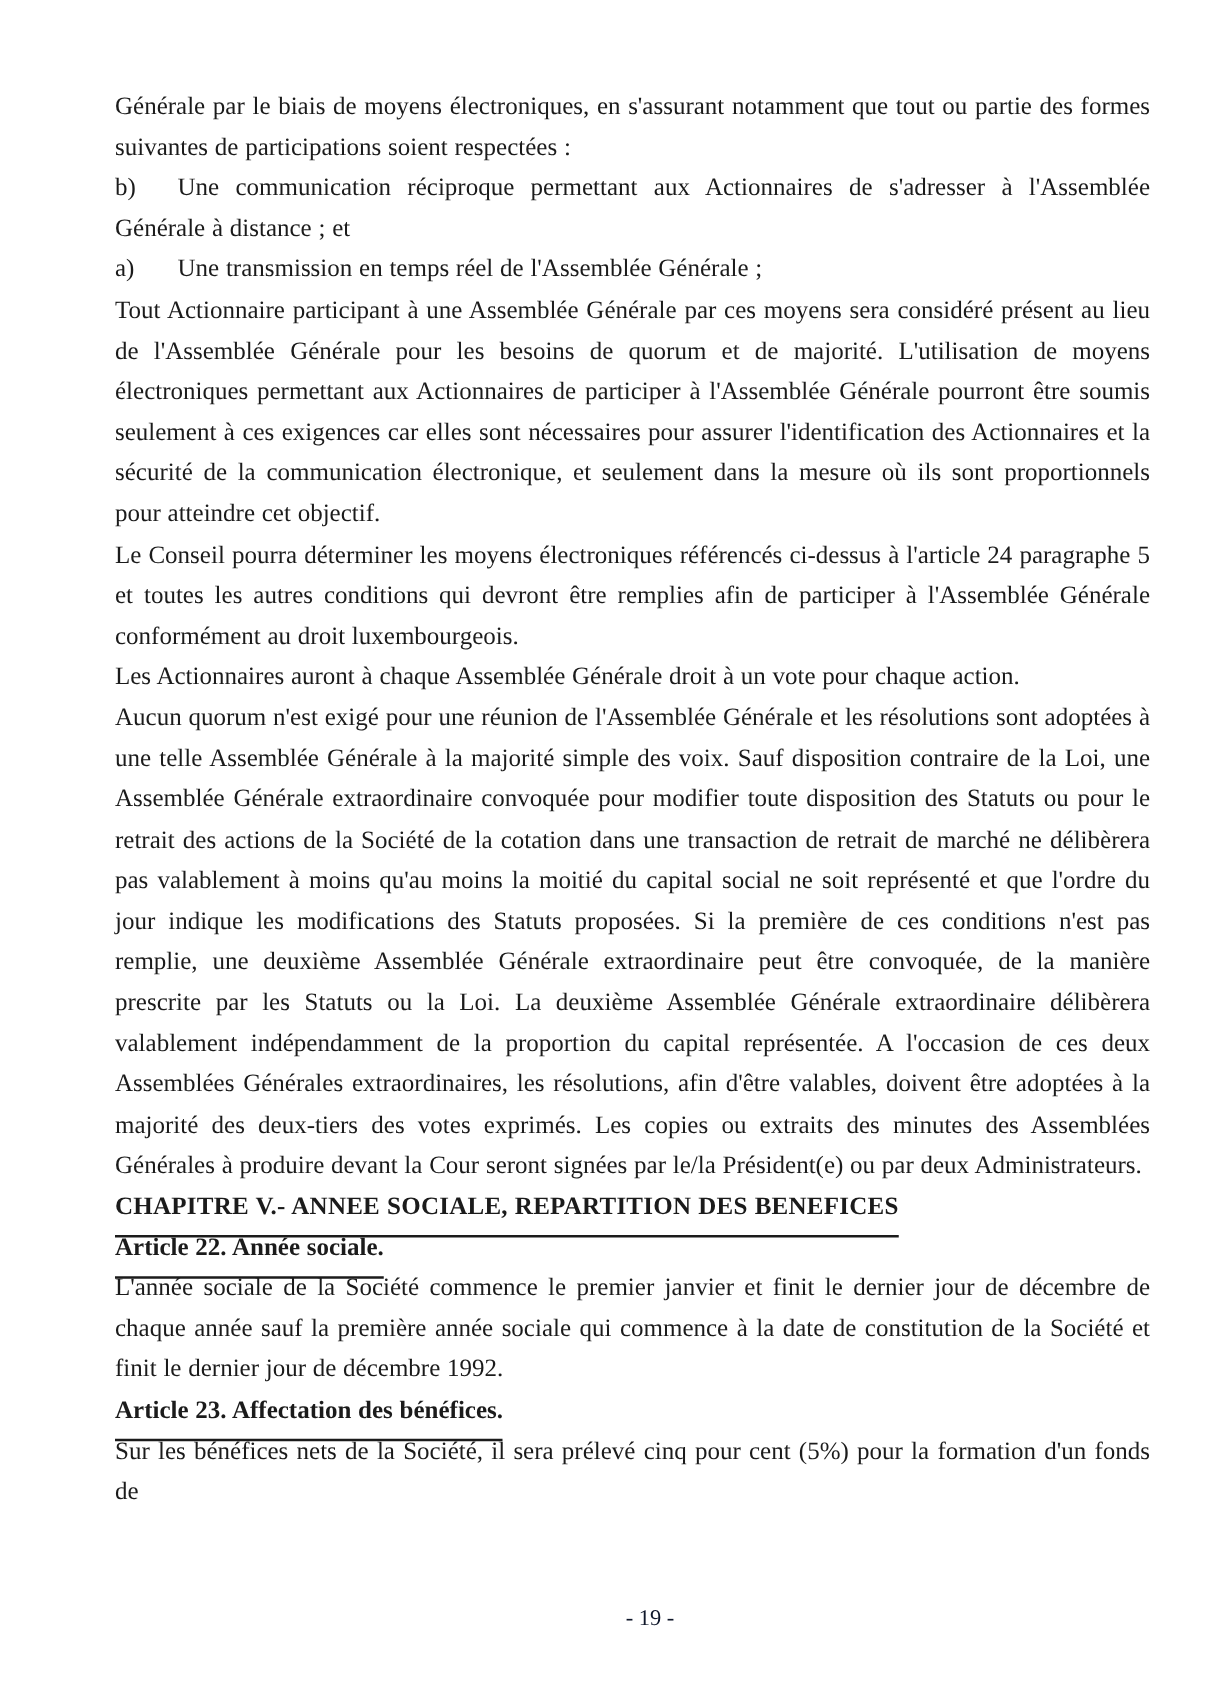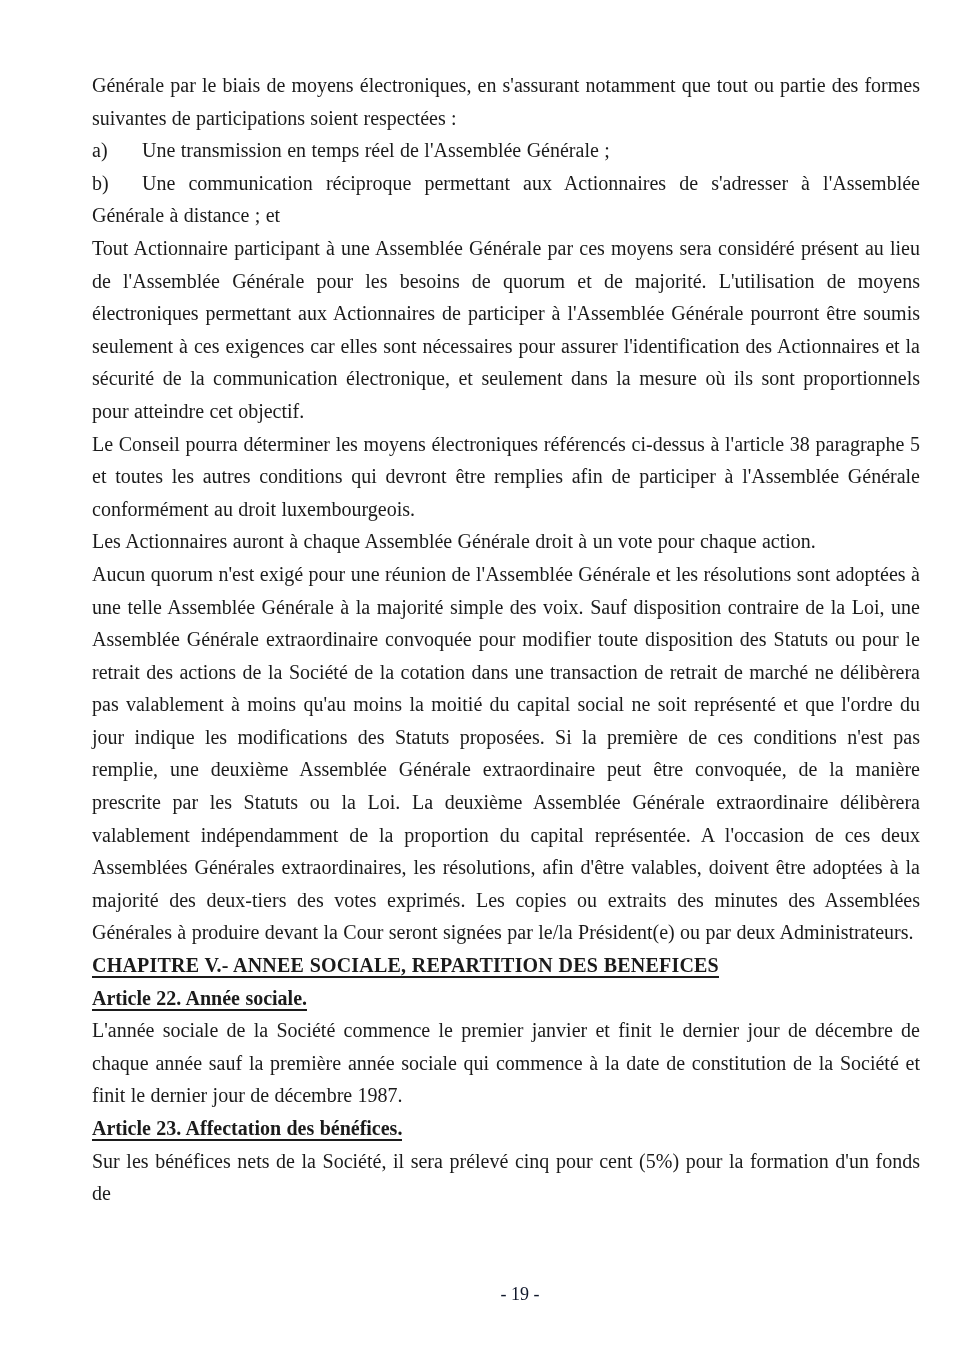--- a/index.html
+++ b/index.html
@@ -30,21 +30,21 @@
     word-spacing: 0.02em;
   }
   .para.list .marker {
     display: inline-block;
     width: 50px;
   }
   .para.chapter .heading-text,
   .para.article .heading-text {
     font-weight: bold;
     border-bottom: 2px solid currentColor;
-    padding-bottom: 0px;
+    padding-bottom: 12px;
   }
   .para.chapter .heading-text {
     letter-spacing: 0.01em;
   }
   .page-number {
     position: absolute;
     left: 92px;
     top: 1283px;
     width: 856px;
     text-align: center;
@@ -52,26 +52,26 @@
     line-height: 22px;
     color: #0f172a;
   }
 </style>
 </head>
 <body>
 
 <div class="page">
   <div class="content" id="doc-content">
       <p class="para body">Générale par le biais de moyens électroniques, en s'assurant notamment que tout ou partie des formes suivantes de participations soient respectées :</p>
+      <p class="para list"><span class="marker">b)</span><span>Une communication réciproque permettant aux Actionnaires de s'adresser à l'Assemblée Générale à distance ; et</span></p>
       <p class="para list"><span class="marker">a)</span><span>Une transmission en temps réel de l'Assemblée Générale ;</span></p>
-      <p class="para list"><span class="marker">b)</span><span>Une communication réciproque permettant aux Actionnaires de s'adresser à l'Assemblée Générale à distance ; et</span></p>
       <p class="para body">Tout Actionnaire participant à une Assemblée Générale par ces moyens sera considéré présent au lieu de l'Assemblée Générale pour les besoins de quorum et de majorité. L'utilisation de moyens électroniques permettant aux Actionnaires de participer à l'Assemblée Générale pourront être soumis seulement à ces exigences car elles sont nécessaires pour assurer l'identification des Actionnaires et la sécurité de la communication électronique, et seulement dans la mesure où ils sont proportionnels pour atteindre cet objectif.</p>
-      <p class="para body">Le Conseil pourra déterminer les moyens électroniques référencés ci-dessus à l'article 38 paragraphe 5 et toutes les autres conditions qui devront être remplies afin de participer à l'Assemblée Générale conformément au droit luxembourgeois.</p>
+      <p class="para body">Le Conseil pourra déterminer les moyens électroniques référencés ci-dessus à l'article 24 paragraphe 5 et toutes les autres conditions qui devront être remplies afin de participer à l'Assemblée Générale conformément au droit luxembourgeois.</p>
       <p class="para body">Les Actionnaires auront à chaque Assemblée Générale droit à un vote pour chaque action.</p>
       <p class="para body">Aucun quorum n'est exigé pour une réunion de l'Assemblée Générale et les résolutions sont adoptées à une telle Assemblée Générale à la majorité simple des voix. Sauf disposition contraire de la Loi, une Assemblée Générale extraordinaire convoquée pour modifier toute disposition des Statuts ou pour le retrait des actions de la Société de la cotation dans une transaction de retrait de marché ne délibèrera pas valablement à moins qu'au moins la moitié du capital social ne soit représenté et que l'ordre du jour indique les modifications des Statuts proposées. Si la première de ces conditions n'est pas remplie, une deuxième Assemblée Générale extraordinaire peut être convoquée, de la manière prescrite par les Statuts ou la Loi. La deuxième Assemblée Générale extraordinaire délibèrera valablement indépendamment de la proportion du capital représentée. A l'occasion de ces deux Assemblées Générales extraordinaires, les résolutions, afin d'être valables, doivent être adoptées à la majorité des deux-tiers des votes exprimés. Les copies ou extraits des minutes des Assemblées Générales à produire devant la Cour seront signées par le/la Président(e) ou par deux Administrateurs.</p>
       <p class="para chapter"><span class="heading-text">CHAPITRE V.- ANNEE SOCIALE, REPARTITION DES BENEFICES</span></p>
       <p class="para article"><span class="heading-text">Article 22. Année sociale.</span></p>
-      <p class="para body">L'année sociale de la Société commence le premier janvier et finit le dernier jour de décembre de chaque année sauf la première année sociale qui commence à la date de constitution de la Société et finit le dernier jour de décembre 1987.</p>
+      <p class="para body">L'année sociale de la Société commence le premier janvier et finit le dernier jour de décembre de chaque année sauf la première année sociale qui commence à la date de constitution de la Société et finit le dernier jour de décembre 1992.</p>
       <p class="para article"><span class="heading-text">Article 23. Affectation des bénéfices.</span></p>
       <p class="para body">Sur les bénéfices nets de la Société, il sera prélevé cinq pour cent (5%) pour la formation d'un fonds de</p>
     </div>
   <div class="page-number">- 19 -</div>
 </div>
 
 </body></html>

